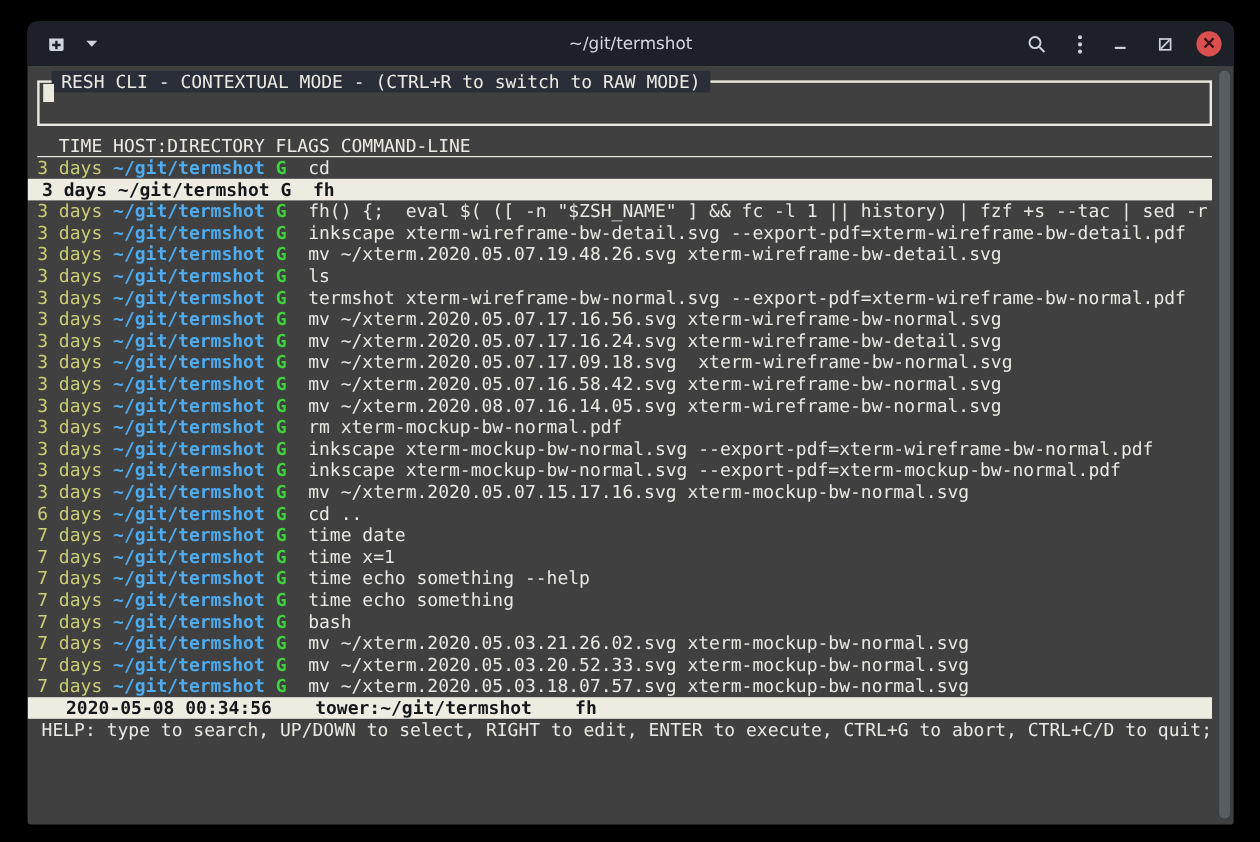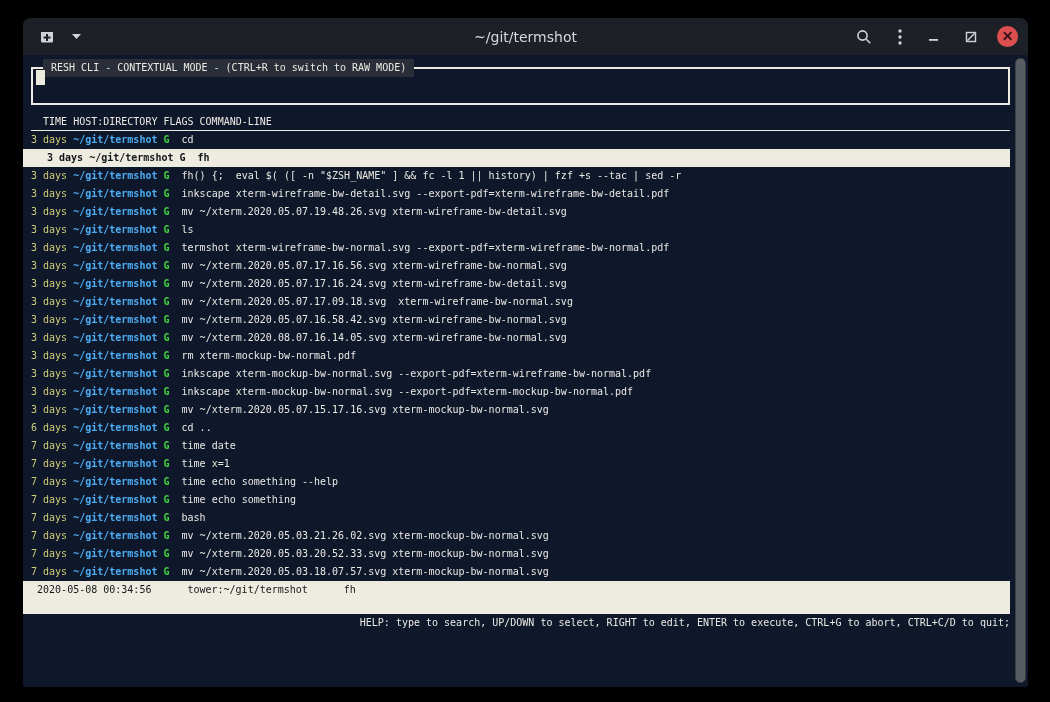--- a/index.html
+++ b/index.html
@@ -1,52 +1,52 @@
 <!DOCTYPE html>
 <html><head>
 <meta charset="utf-8">
 <style>
   html,body{margin:0;padding:0;}
   body{width:1050px;height:702px;background:#000;overflow:hidden;
        font-family:"DejaVu Sans","Liberation Sans",sans-serif;}
   .stage{position:relative;width:1050px;height:702px;background:#000;}
   .window{position:absolute;left:23px;top:18px;width:1005px;height:669px;
-          background:#0f172a;border-radius:8px 8px 2px 2px;overflow:hidden;}
+          background:#404040;border-radius:8px 8px 2px 2px;overflow:hidden;}
   
   .titlebar{height:37px;background:#1d2127;display:flex;align-items:center;
             padding:0 10px;box-sizing:border-box;position:relative;}
   .tb-left{display:flex;align-items:center;gap:4px;}
   .tb-btn{background:none;border:none;padding:4px 6px;cursor:pointer;display:flex;
           align-items:center;justify-content:center;color:#cfd4da;}
   .tb-title{position:absolute;left:0;right:0;text-align:center;color:#d5d9de;
             font-size:14px;pointer-events:none;}
   .tb-right{margin-left:auto;display:flex;align-items:center;gap:14px;z-index:2;}
   .close-btn{width:21px;height:21px;border-radius:50%;background:#dc4f4f;border:none;
              color:#33141a;font-size:14px;font-weight:bold;line-height:21px;
              display:flex;align-items:center;justify-content:center;cursor:pointer;padding:0;}
   
   .term{position:relative;height:632px;box-sizing:border-box;
         padding:0 18px 0 8px;font-family:"DejaVu Sans Mono","Liberation Mono",monospace;
-        font-size:10px;line-height:18px;color:#e9e9e4;}
+        font-size:15px;line-height:18px;color:#e9e9e4;}
   .resh-box{position:relative;margin:12px 0px 8px 0;height:34px;
             border:2px solid #eceae2;}
   .resh-box-title{position:absolute;top:-10px;left:10px;background:#2a2e38;
                   padding:0 8px;white-space:pre;color:#eceae2;}
   .cursor{position:absolute;left:3px;top:1px;width:9px;height:15px;background:#ece9dd;}
   .hist-header{height:17px;border-bottom:1px solid #eceae2;white-space:pre;
                overflow:hidden;color:#eceae2;}
   .hist-row{height:18px;white-space:pre;overflow:hidden;}
   .c-time{color:#cdcd76;}
   .c-dir{color:#4dacf2;font-weight:bold;}
   .c-flag{color:#3fd23f;font-weight:bold;}
   .c-cmd{color:#e9e9e4;margin-top:16px;}
-  .hist-row.selected{background:#eeece1;margin-left:-8px;padding-left:24px;}
+  .hist-row.selected{background:#eeece1;margin-left:-8px;padding-left:12px;}
   .hist-row.selected span{color:#14161a !important;font-weight:bold;}
-  .status-bar{height:33px;background:#eeece1;color:#14161a;font-weight:normal;
-              white-space:pre;margin-left:-8px;padding-left:8px;overflow:hidden;}
+  .status-bar{height:18px;background:#eeece1;color:#14161a;font-weight:bold;
+              white-space:pre;margin-left:-8px;padding-left:23px;overflow:hidden;}
   .status-bar span{margin-right:36px;}
   .status-bar span:last-child{margin-right:0;}
   .help-line{height:18px;white-space:pre;overflow:hidden;color:#e9e9e4;text-align:right;}
   .scrollbar{position:absolute;right:2px;top:40px;bottom:4px;width:9px;
              background:#575d61;border:1px solid #3a3f45;border-radius:5px;}
 </style>
 </head>
 <body>
 
 <div class="stage">

